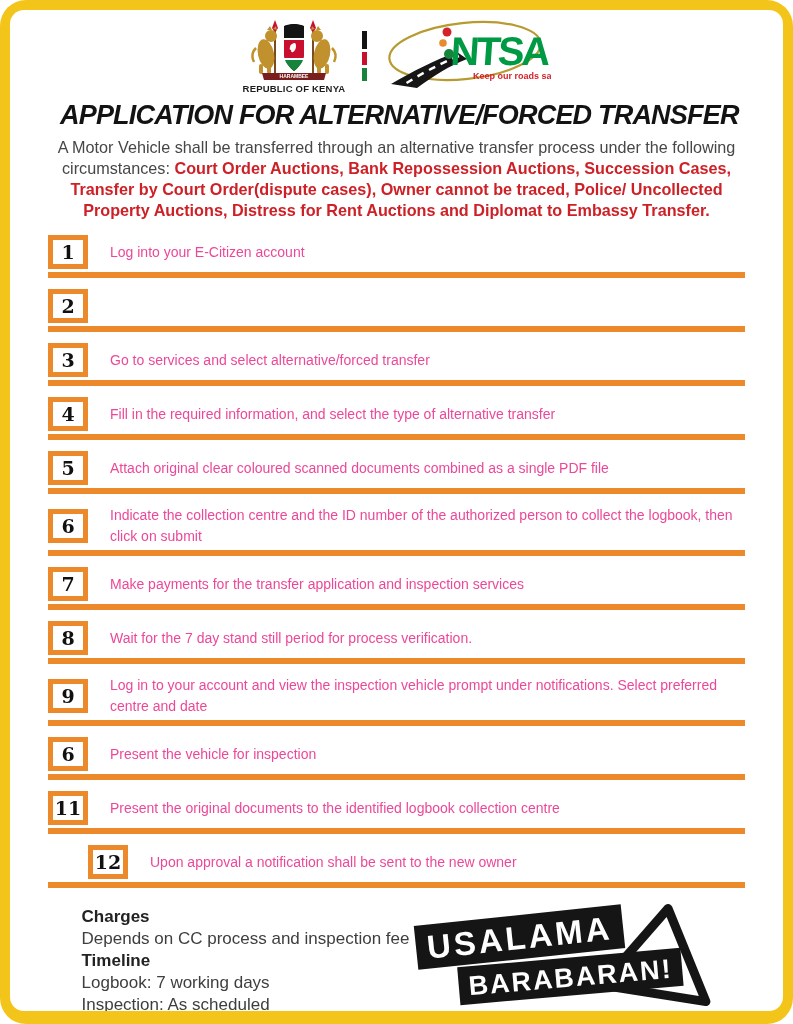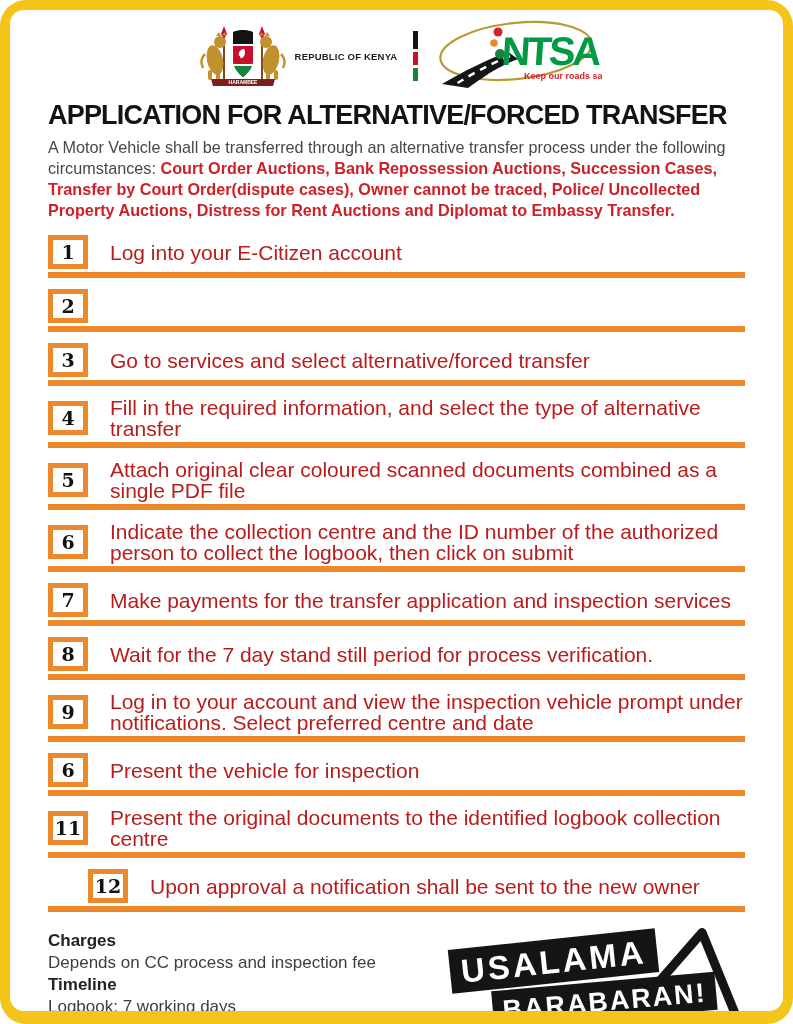--- a/index.html
+++ b/index.html
@@ -2,43 +2,43 @@
 <html style="--yellow: #F3C51A; --orange: #EC8A2B; --red: #CE2127;"><head>
 <meta charset="utf-8">
 <style>
   * { margin:0; padding:0; box-sizing:border-box; }
   html,body { width:793px; height:1024px; background:#ffffff; font-family:"Liberation Sans", sans-serif; }
   .frame { position:absolute; inset:0; width:793px; height:1024px; background:var(--yellow,#F3C51A); border-radius:26px; }
   .page { position:absolute; left:10px; top:10px; right:10px; bottom:13px; background:#ffffff; border-radius:14px; padding:6px 38px 0 38px; overflow:hidden; }
 
   
   .logos { display:flex; justify-content:center; align-items:center; gap:16px; height:80px; }
-  .arms-wrap { display:flex; flex-direction:row; align-items:center; }
+  .arms-wrap { display:flex; flex-direction:column; align-items:center; }
   .arms-caption { font-size:9.5px; font-weight:bold; color:#1c1c1c; letter-spacing:.2px; margin-top:1px; }
   .divider { display:flex; flex-direction:column; gap:3px; }
   .divider span { width:5px; display:block; }
   .div-black { height:18px; background:#141414; }
   .div-red   { height:13px; background:#C8102E; }
   .div-green { height:13px; background:#17833C; }
 
   
-  .title { font-size:27px; font-weight:bold; letter-spacing:-.8px; color:#131313; white-space:nowrap; margin:4px 0 6px 0; }
-  .intro { font-size:16.2px; line-height:21px; color:#474747; margin-bottom:8px; }
+  .title { font-size:27px; font-weight:bold; letter-spacing:-.8px; color:#131313; white-space:nowrap; margin:4px 0 6px 12px;font-style:italic; }
+  .intro { font-size:16.2px; line-height:21px; color:#474747; margin-bottom:8px;text-align:center; }
   .intro .hl { color:var(--red,#CE2127); font-weight:bold; }
 
   
   .steps { margin-top:14px; }
   .step { display:flex; align-items:center; gap:22px; border-bottom:6px solid var(--orange,#EC8A2B); padding-bottom:3px; margin-bottom:11px; }
   .step:last-child { margin-bottom:0;padding-left:40px; }
   .numbox { flex:0 0 auto; width:40px; height:34px; border:5px solid var(--orange,#EC8A2B); background:#fff; display:flex; align-items:center; justify-content:center; }
   .numbox span { font-family:"DejaVu Serif", serif; font-weight:bold; font-size:19px; color:#111; line-height:1; }
-  .step-text { font-size:21px; line-height:21px; color:#b91c1c; }
-
-  
-  .footer { display:flex; justify-content:space-between; align-items:flex-start; margin-top:10px; }
+  .step-text { font-size:14px; line-height:21px; color:#ec4899; }
+
+  
+  .footer { display:flex; justify-content:center; align-items:flex-start; margin-top:10px; }
   .notes { font-size:17px; line-height:22px; color:#3e3e3e; padding-top:8px; }
   .notes .lbl { font-weight:bold; color:#222; }
   .stamp { margin-right:-10px; }
 </style>
 </head>
 <body>
 
 <div class="frame">
 <div class="page">
 

